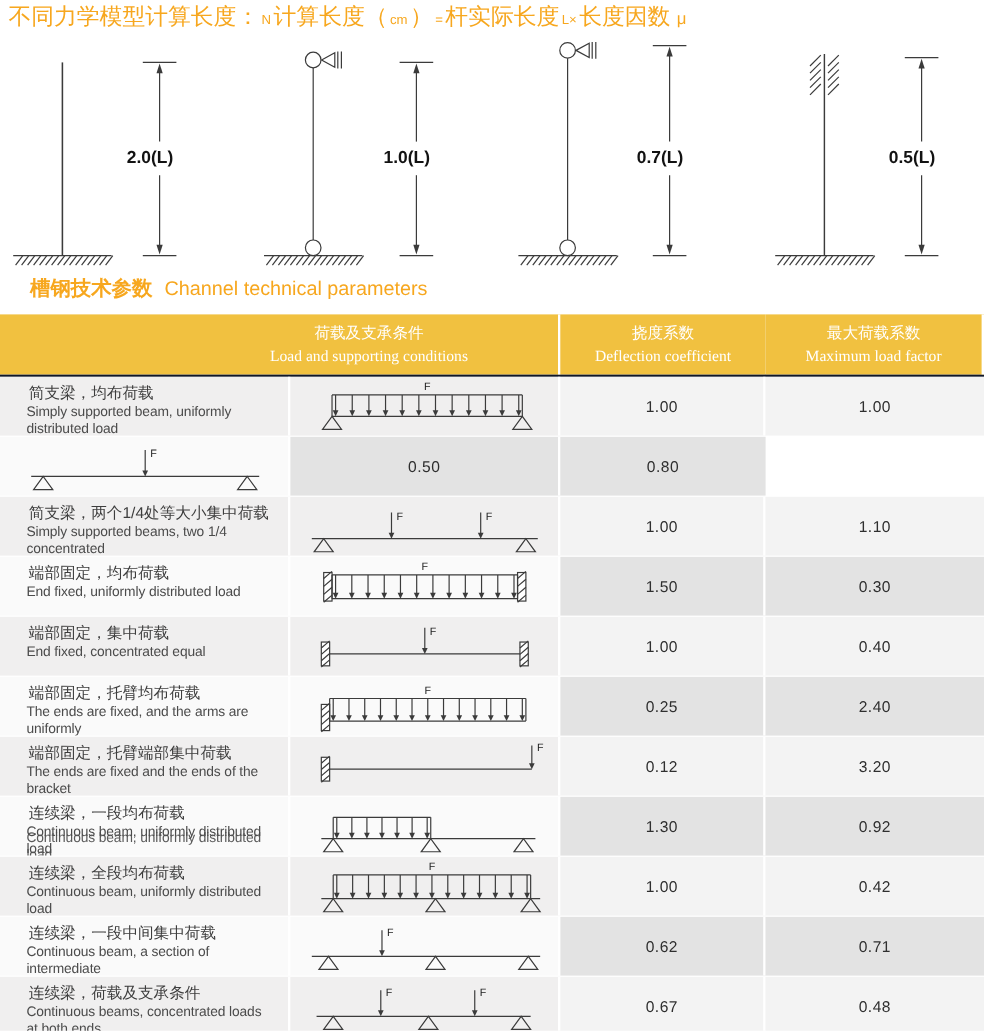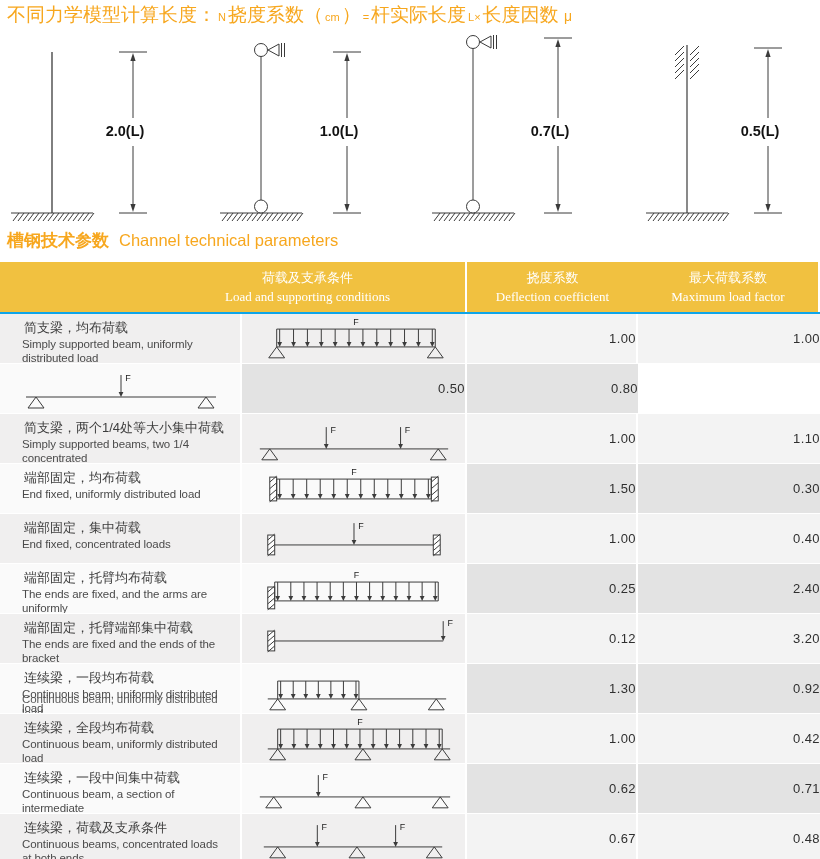--- a/index.html
+++ b/index.html
@@ -11,58 +11,58 @@
   .title{position:absolute;top:2px;left:7px;color:var(--accent,#F7A71E);
          white-space:nowrap;line-height:26px;}
   .seg-lg{font-size:19px;font-weight:400;}
   .seg-sm{font-size:11px;font-weight:400;margin:0 2px;}
   .seg-md{font-size:14px;font-weight:400;}
 
   
   #models{position:absolute;top:30px;left:0;}
 
   
-  .section-title{position:absolute;top:229px;left:7px;color:var(--accent,#F7A71E);}
+  .section-title{position:absolute;top:229px;left:25px;color:var(--accent,#F7A71E);}
   .section-zh{font-size:17px;font-weight:700;margin-right:10px;}
   .section-en{font-size:16.5px;font-weight:400;}
 
   
   .table{position:absolute;top:262px;left:0;width:820px;}
-  .thead{display:grid;grid-template-columns:467px 171px 182px;border-bottom:2px solid #0ea5e9;}
+  .thead{display:grid;grid-template-columns:467px 171px 182px;border-bottom:2px solid #0f172a;}
   .th{background:var(--header-bg,#F1C140);color:#fff;height:50px;box-sizing:border-box;
       display:flex;flex-direction:column;justify-content:center;text-align:center;}
   .th-sep{border-right:2px solid #fff;}
   .th1-inner{padding-left:150px;}
   .h-zh{font-size:13px;line-height:16px;}
   .h-en{font-size:13px;line-height:16px;margin-top:3px;font-family:Liberation Serif, serif;}
 
   .row{display:grid;grid-template-columns:242px 225px 171px 182px;height:49px;
        border-bottom:1px solid #fff;}
   .c-text,.c-diag,.c-val{border-right:2px solid #fff;box-sizing:border-box;}
   .c-val2{box-sizing:border-box;}
   .c-text{padding:5px 4px 0 22px;overflow:hidden;}
   .c-diag{display:flex;align-items:center;justify-content:center;}
-  .c-val,.c-val2{display:flex;align-items:center;justify-content:flex-end;
+  .c-val,.c-val2{display:flex;align-items:center;justify-content:center;
        font-size:13px;color:#2f2f2f;letter-spacing:.4px;}
   .row:nth-child(odd) .c-text,.row:nth-child(odd) .c-diag{background:#F0EFEF;}
   .row:nth-child(odd) .c-val,.row:nth-child(odd) .c-val2{background:#F3F3F3;}
   .row:nth-child(even) .c-text,.row:nth-child(even) .c-diag{background:#FAFAFA;}
   .row:nth-child(even) .c-val,.row:nth-child(even) .c-val2{background:#E3E3E3;}
 
   .zh{font-size:13px;color:#3d3d3d;line-height:17px;padding-left:2px;}
   .en{font-size:11.5px;color:#4b4b4b;line-height:14px;margin-top:1px;
       letter-spacing:-.1px;white-space:pre-line;}
   .double-print{text-shadow:0 4.5px 0 rgba(60,60,60,.85);}
 </style>
 </head>
 <body>
 
 <div id="page">
 
-  <div class="title"><span class="seg-lg">不同力学模型计算长度：</span><span class="seg-sm">N</span><span class="seg-lg">挠度系数（</span><span class="seg-sm">cm</span><span class="seg-lg">）</span><span class="seg-sm">=</span><span class="seg-lg">杆实际长度</span><span class="seg-sm">L×</span><span class="seg-lg">长度因数 </span><span class="seg-md">μ</span></div>
+  <div class="title"><span class="seg-lg">不同力学模型计算长度：</span><span class="seg-sm">N</span><span class="seg-lg">计算长度（</span><span class="seg-sm">cm</span><span class="seg-lg">）</span><span class="seg-sm">=</span><span class="seg-lg">杆实际长度</span><span class="seg-sm">L×</span><span class="seg-lg">长度因数 </span><span class="seg-md">μ</span></div>
 
   <svg id="models" width="820" height="205" viewBox="0 0 820 205">
       <g>
         <line x1="11" y1="183" x2="93" y2="183" stroke="#3b3b3b" stroke-width="1"></line>
         <line x1="13" y1="191" x2="19" y2="183" stroke="#3b3b3b" stroke-width="1"></line>
         <line x1="18" y1="191" x2="24" y2="183" stroke="#3b3b3b" stroke-width="1"></line>
         <line x1="23" y1="191" x2="29" y2="183" stroke="#3b3b3b" stroke-width="1"></line>
         <line x1="28" y1="191" x2="34" y2="183" stroke="#3b3b3b" stroke-width="1"></line>
         <line x1="33" y1="191" x2="39" y2="183" stroke="#3b3b3b" stroke-width="1"></line>
         <line x1="38" y1="191" x2="44" y2="183" stroke="#3b3b3b" stroke-width="1"></line>
@@ -357,21 +357,21 @@
       <span class="v">1.50</span>
     </div>
     <div class="c-val2">
       <span class="v">0.30</span>
     </div>
   </div>
 
   <div class="row">
     <div class="c-text">
       <div class="zh">端部固定，集中荷载</div>
-      <div class="en">End fixed, concentrated loads</div>
+      <div class="en">End fixed, concentrated equal</div>
     </div>
     <div class="c-diag">
       <svg width="225" height="48" viewBox="0 0 225 48">
               <rect x="26" y="20" width="7" height="20" fill="#fff" stroke="#3b3b3b"></rect>
               <line x1="26" y1="25" x2="33" y2="19" stroke="#3b3b3b" stroke-width="1"></line>
               <line x1="26" y1="30.333333333333332" x2="33" y2="24.333333333333332" stroke="#3b3b3b" stroke-width="1"></line>
               <line x1="26" y1="35.666666666666664" x2="33" y2="29.666666666666664" stroke="#3b3b3b" stroke-width="1"></line>
               <line x1="26" y1="41" x2="33" y2="35" stroke="#3b3b3b" stroke-width="1"></line>
               <rect x="193" y="20" width="7" height="20" fill="#fff" stroke="#3b3b3b"></rect>
               <line x1="193" y1="25" x2="200" y2="19" stroke="#3b3b3b" stroke-width="1"></line>

